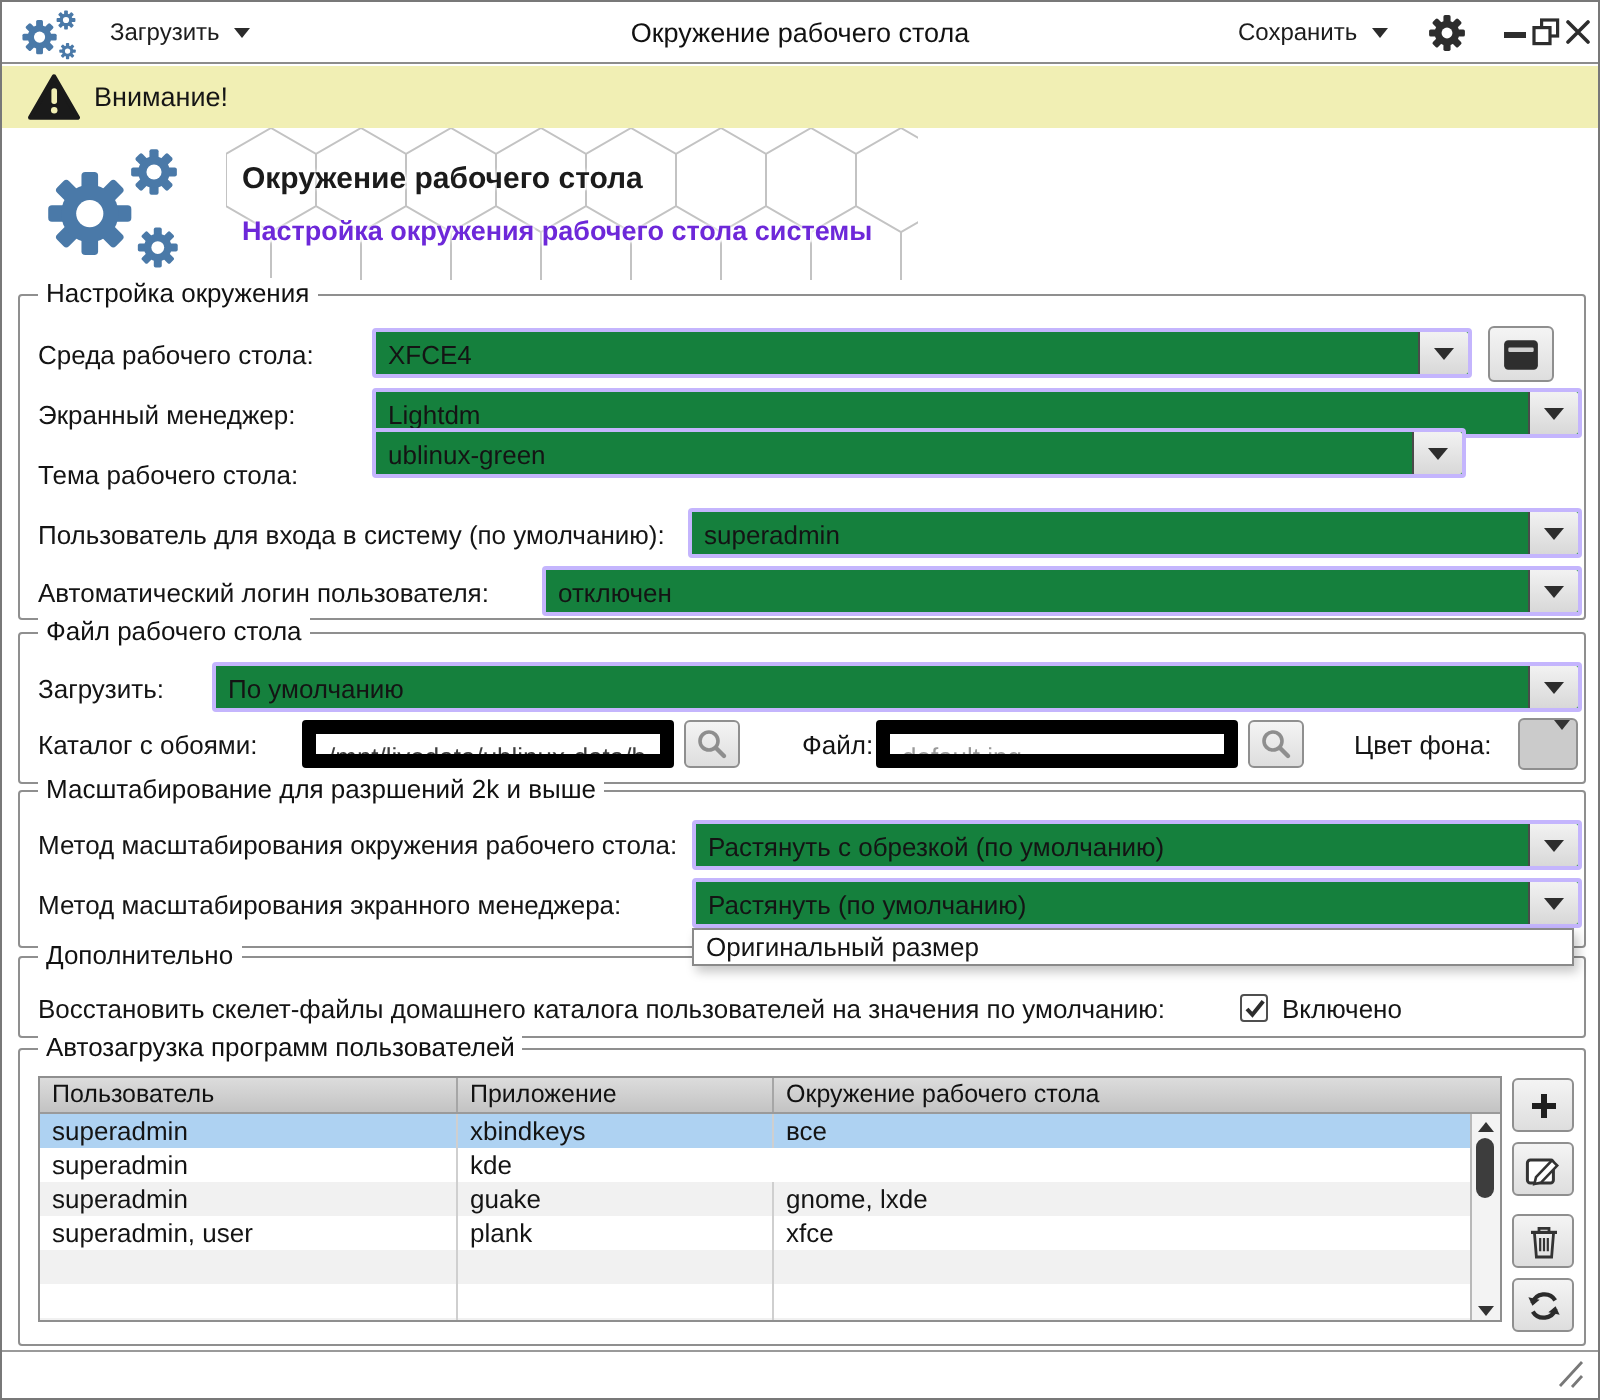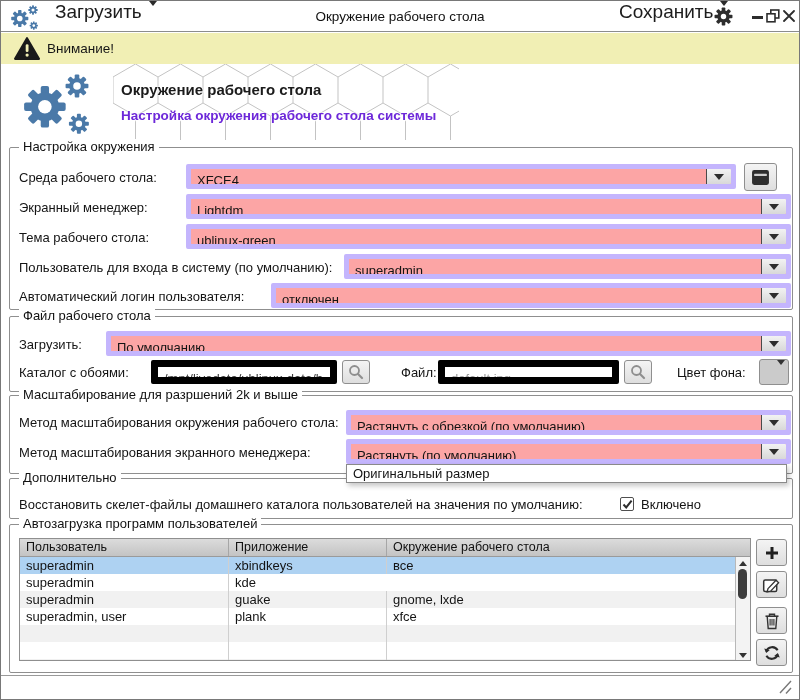--- a/index.html
+++ b/index.html
@@ -6,23 +6,23 @@
   html,body { background:#dcdcdc; }
   body { font-family:"Liberation Sans", sans-serif; }
   .window { position:relative; width:800px; height:700px; background:#fff;
             border:1px solid #787878; overflow:hidden; color:#141414; font-size:13px; }
   .abs { position:absolute; }
   .lbl { position:absolute; white-space:nowrap; font-size:13px; color:#141414; }
 
   
   .toolbar { position:absolute; left:0; top:0; width:798px; height:31px; background:#fff;
              border-bottom:1px solid #8c8c8c; }
-  .tbtn { position:absolute; top:0; height:30px; display:flex; gap:7px;
+  .tbtn { position:absolute; top:0; height:30px; display:flex; align-items:center; gap:7px;
           padding:0 6px; cursor:default; background:transparent; border:none;
-          font-size:19px; color:#1c1c1c; font-family:inherit; }
+          font-size:12px; color:#1c1c1c; font-family:inherit; }
   .caret { width:0; height:0; border-left:4.5px solid transparent; border-right:4.5px solid transparent;
            border-top:5.5px solid #2b2b2b; }
   .win-title { position:absolute; left:0; top:0; width:100%; height:31px; line-height:31px;
                text-align:center; font-size:13.5px; color:#111; pointer-events:none; }
 
   
   .warn { position:absolute; left:0; top:32px; width:798px; height:31px; background:#f1efb4; }
   .warn-text { position:absolute; left:46px; top:0; line-height:31px; font-size:13.5px; color:#161616; }
 
   
@@ -31,21 +31,21 @@
                   color:#1b1b1b; text-shadow:0 0 3px #fff,0 0 2px #fff,1px 1px 1px #fff; }
   .banner-sub { position:absolute; left:120px; top:44px; font-size:13.5px; font-weight:bold;
                 color:#6d28d9; text-shadow:0 0 3px #fff,0 0 2px #fff,1px 1px 1px #fff; }
 
   
   .group { position:absolute; border:1px solid #8f8f8f; border-radius:2px; }
   .group-legend { position:absolute; top:-9px; left:9px; background:#fff; padding:0 4px;
                   font-size:13px; white-space:nowrap; color:#111; }
 
   
-  .combo { position:absolute; height:25px; background:#fca5a5; border:5px solid #c4b5fd;
+  .combo { position:absolute; height:25px; background:#15803d; border:2px solid #c4b5fd;
            border-radius:2px; display:flex; align-items:stretch; }
   .combo .val { flex:1; padding:4px 6px 0 6px; overflow:hidden; white-space:nowrap; font-size:13px; }
   .combo .dd { width:25px; border-left:1px solid #4a4a4a; background:linear-gradient(#f2f2f2,#d8d8d8);
                display:flex; align-items:center; justify-content:center; border-radius:0 1px 1px 0; }
   .tri-d { width:0; height:0; border-left:5px solid transparent; border-right:5px solid transparent;
            border-top:6px solid #2d2d2d; }
   .tri-u { width:0; height:0; border-left:4px solid transparent; border-right:4px solid transparent;
            border-bottom:5px solid #333; }
   .tri-d-s { width:0; height:0; border-left:4px solid transparent; border-right:4px solid transparent;
              border-top:5px solid #333; }
@@ -196,21 +196,21 @@
     </svg>
   </div>
   <span class="lbl" style="left:18px;top:199px">Экранный менеджер:</span>
   <div class="combo" style="left:185px;top:193px;width:605px">
     <span class="val">Lightdm</span>
     <span class="dd">
         <span class="tri-d"></span>
       </span>
   </div>
   <span class="lbl" style="left:18px;top:229px">Тема рабочего стола:</span>
-  <div class="combo" style="left:185px;top:223px;width:605px">
+  <div class="combo" style="left:185px;top:213px;width:547px">
     <span class="val">ublinux-green</span>
     <span class="dd">
         <span class="tri-d"></span>
       </span>
   </div>
   <span class="lbl" style="left:18px;top:259px">Пользователь для входа в систему (по умолчанию):</span>
   <div class="combo" style="left:343px;top:253px;width:447px">
     <span class="val">superadmin</span>
     <span class="dd">
         <span class="tri-d"></span>

